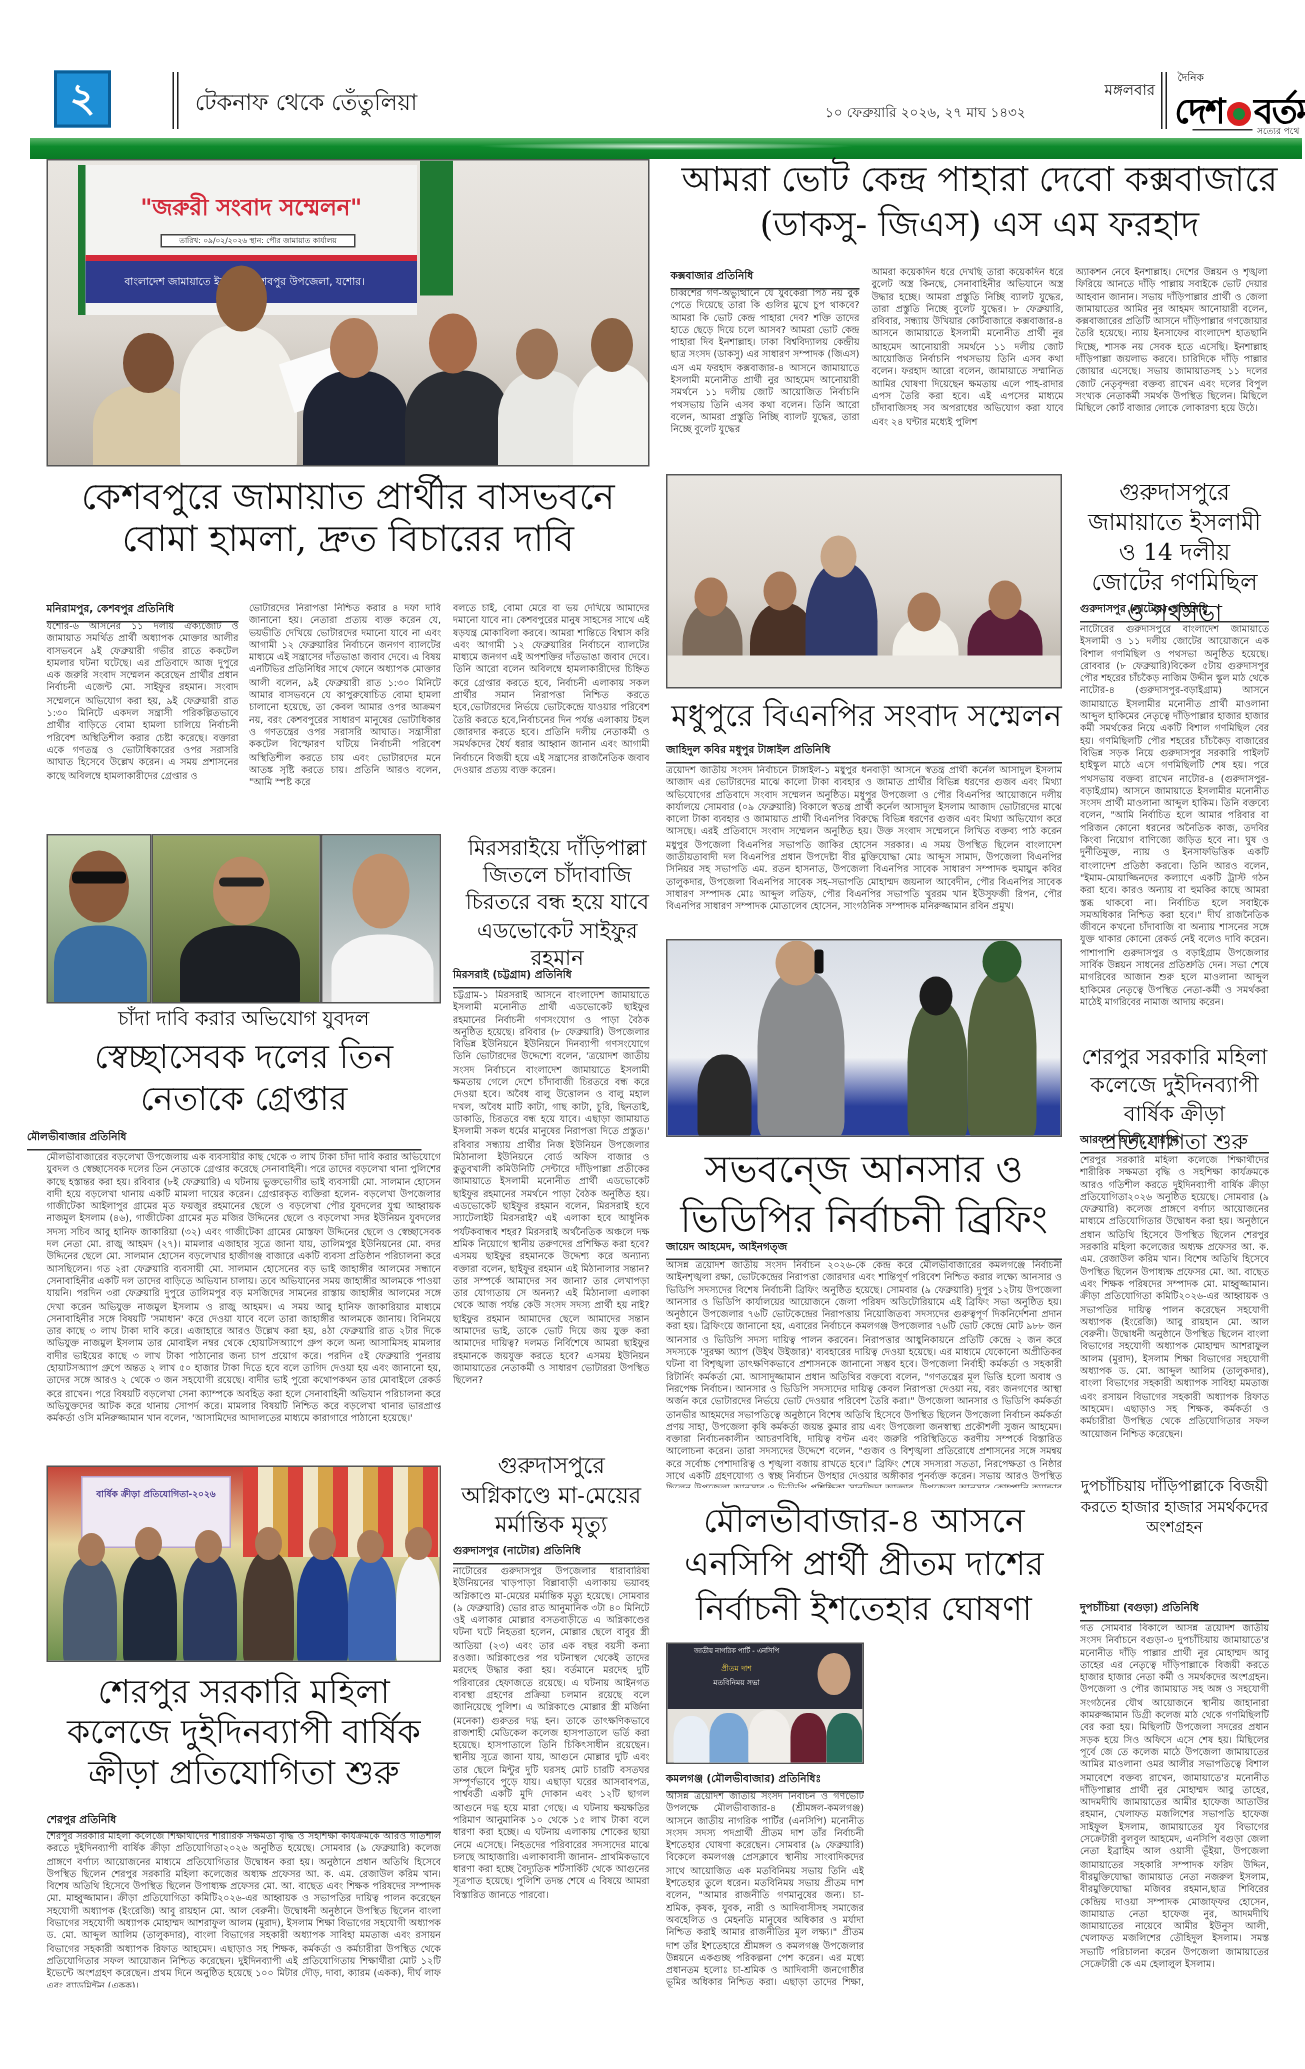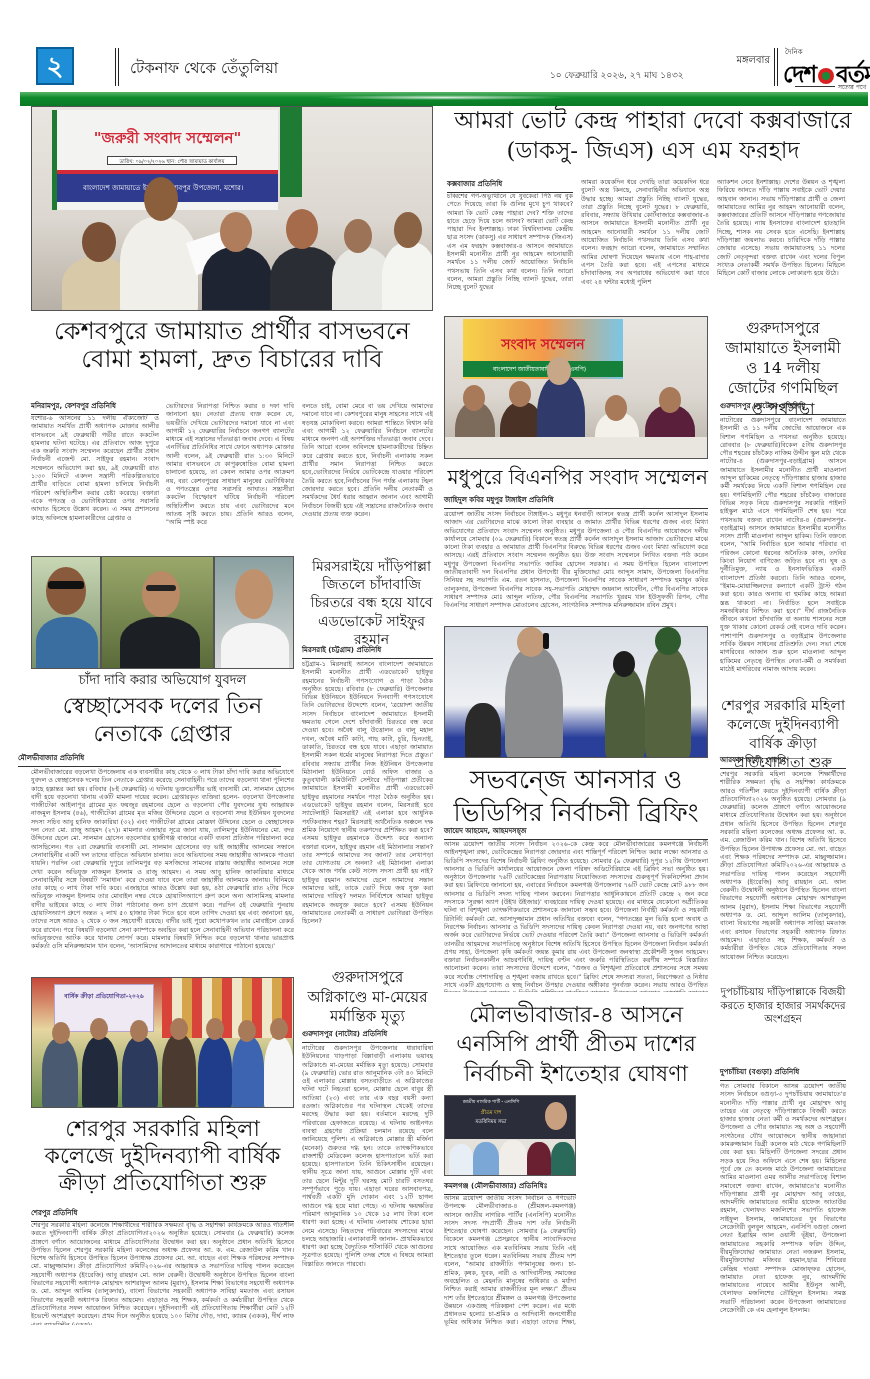--- a/index.html
+++ b/index.html
@@ -126,24 +126,20 @@
 <div class="byline" style="left:31px;top:1207px;width:263px;">শেরপুর প্রতিনিধি</div>
 <div class="body" style="left:31px;top:1221px;width:263px;height:104px;">শেরপুর সরকারি মহিলা কলেজে শিক্ষার্থীদের শারীরিক সক্ষমতা বৃদ্ধি ও সহশিক্ষা কার্যক্রমকে আরও গতিশীল করতে দুইদিনব্যাপী বার্ষিক ক্রীড়া প্রতিযোগিতা২০২৬ অনুষ্ঠিত হয়েছে। সোমবার (৯ ফেব্রুয়ারি) কলেজ প্রাঙ্গণে বর্ণাঢ্য আয়োজনের মাধ্যমে প্রতিযোগিতার উদ্বোধন করা হয়। অনুষ্ঠানে প্রধান অতিথি হিসেবে উপস্থিত ছিলেন শেরপুর সরকারি মহিলা কলেজের অধ্যক্ষ প্রফেসর আ. ক. এম. রেজাউল করিম খান। বিশেষ অতিথি হিসেবে উপস্থিত ছিলেন উপাধ্যক্ষ প্রফেসর মো. আ. বাছেত এবং শিক্ষক পরিষদের সম্পাদক মো. মাহ্বুজ্জামান। ক্রীড়া প্রতিযোগিতা কমিটি২০২৬-এর আহ্বায়ক ও সভাপতির দায়িত্ব পালন করেছেন সহযোগী অধ্যাপক (ইংরেজি) আবু রায়হান মো. আল বেরুনী। উদ্বোধনী অনুষ্ঠানে উপস্থিত ছিলেন বাংলা বিভাগের সহযোগী অধ্যাপক মোহাম্মদ আশরাফুল আলম (মুরাদ), ইসলাম শিক্ষা বিভাগের সহযোগী অধ্যাপক ড. মো. আব্দুল আলিম (তালুকদার), বাংলা বিভাগের সহকারী অধ্যাপক সাবিহা মমতাজ এবং রসায়ন বিভাগের সহকারী অধ্যাপক রিফাত আহমেদ। এছাড়াও সহ শিক্ষক, কর্মকর্তা ও কর্মচারীরা উপস্থিত থেকে প্রতিযোগিতার সফল আয়োজন নিশ্চিত করেছেন। দুইদিনব্যাপী এই প্রতিযোগিতায় শিক্ষার্থীরা মোট ১২টি ইভেন্টে অংশগ্রহণ করেছেন। প্রথম দিনে অনুষ্ঠিত হয়েছে ১০০ মিটার দৌড়, দাবা, ক্যারম (একক), দীর্ঘ লাফ এবং ব্যাডমিন্টন (একক)।</div>
 
 <div class="hl" style="left:444px;top:106px;width:418px;font-size:23px;line-height:1.3;">আমরা ভোট কেন্দ্র পাহারা দেবো কক্সবাজারে (ডাকসু- জিএস) এস এম ফরহাদ</div>
 <div class="byline" style="left:447px;top:178px;width:126px;">কক্সবাজার প্রতিনিধি</div>
 <div class="body" style="left:447px;top:192px;width:126px;height:112px;">চব্বিশের গণ-অভ্যুত্থানে যে যুবকেরা পিঠ নয় বুক পেতে দিয়েছে তারা কি গুলির মুখে চুপ থাকবে? আমরা কি ভোট কেন্দ্র পাহারা দেব? শক্তি তাদের হাতে ছেড়ে দিয়ে চলে আসব? আমরা ভোট কেন্দ্র পাহারা দিব ইনশাল্লাহ। ঢাকা বিশ্ববিদ্যালয় কেন্দ্রীয় ছাত্র সংসদ (ডাকসু) এর সাধারণ সম্পাদক (জিএস) এস এম ফরহাদ কক্সবাজার-৪ আসনে জামায়াতে ইসলামী মনোনীত প্রার্থী নুর আহমেদ আনোয়ারী সমর্থনে ১১ দলীয় জোট আয়োজিত নির্বাচনি পথসভায় তিনি এসব কথা বলেন। তিনি আরো বলেন, আমরা প্রস্তুতি নিচ্ছি ব্যালট যুদ্ধের, তারা নিচ্ছে বুলেট যুদ্ধের</div>
 <div class="body" style="left:581px;top:178px;width:128px;height:126px;">আমরা কয়েকদিন ধরে দেখছি তারা কয়েকদিন ধরে বুলেট অস্ত্র কিনছে, সেনাবাহিনীর অভিযানে অস্ত্র উদ্ধার হচ্ছে। আমরা প্রস্তুতি নিচ্ছি ব্যালট যুদ্ধের, তারা প্রস্তুতি নিচ্ছে বুলেট যুদ্ধের। ৮ ফেব্রুয়ারি, রবিবার, সন্ধ্যায় উখিয়ার কোর্টবাজারে কক্সবাজার-৪ আসনে জামায়াতে ইসলামী মনোনীত প্রার্থী নুর আহমেদ আনোয়ারী সমর্থনে ১১ দলীয় জোট আয়োজিত নির্বাচনি পথসভায় তিনি এসব কথা বলেন। ফরহাদ আরো বলেন, জামায়াতে সম্মানিত আমির ঘোষণা দিয়েছেন ক্ষমতায় এলে পাহ-রাদার এপস তৈরি করা হবে। এই এপসের মাধ্যমে চাঁদাবাজিসহ সব অপরাধের অভিযোগ করা যাবে এবং ২৪ ঘন্টার মধ্যেই পুলিশ</div>
 <div class="body" style="left:717px;top:178px;width:128px;height:126px;">অ্যাকশন নেবে ইনশাল্লাহ। দেশের উন্নয়ন ও শৃঙ্খলা ফিরিয়ে আনতে দাঁড়ি পাল্লায় সবাইকে ভোট দেয়ার আহবান জানান। সভায় দাঁড়িপাল্লার প্রার্থী ও জেলা জামায়াতের আমির নুর আহমদ আনোয়ারী বলেন, কক্সবাজারের প্রতিটি আসনে দাঁড়িপাল্লার গণজোয়ার তৈরি হয়েছে। ন্যায় ইনসাফের বাংলাদেশ হাতছানি দিচ্ছে, শাসক নয় সেবক হতে এসেছি। ইনশাল্লাহ দাঁড়িপাল্লা জয়লাভ করবে। চারিদিকে দাঁড়ি পাল্লার জোয়ার এসেছে। সভায় জামায়াতসহ ১১ দলের জোট নেতৃবৃন্দরা বক্তব্য রাখেন এবং দলের বিপুল সংখ্যক নেতাকর্মী সমর্থক উপস্থিত ছিলেন। মিছিলে মিছিলে কোর্ট বাজার লোকে লোকারণ্য হয়ে উঠে।</div>
 
 <div class="photo ph-wall" style="left:444px;top:316px;width:264px;height:143px;">
-  <div style="position:absolute;left:18px;top:2px;width:160px;height:60px;background:linear-gradient(90deg,#f6d34a,#f39a4a 50%,#7ac6e6);">
-    <div style="position:absolute;left:0;top:14px;width:100%;text-align:center;color:#d3152c;font-size:14px;font-weight:bold;font-family:'DejaVu Serif',serif;">সংবাদ সম্মেলন</div>
-    <div style="position:absolute;left:0;top:42px;width:100%;height:16px;background:#15803a;color:#fff;font-size:6px;line-height:16px;padding-left:30px;white-space:nowrap;overflow:hidden;">বাংলাদেশ জাতীয়তাবাদী দল (বিএনপি)</div>
-  </div>
   <div class="person" style="left:10px;top:85px;width:40px;height:60px;background:#7c6a5a;"></div>
   <div class="head" style="left:18px;top:68px;width:22px;height:26px;"></div>
   <div class="person" style="left:55px;top:85px;width:44px;height:60px;background:#4a3226;"></div>
   <div class="head" style="left:64px;top:64px;width:22px;height:26px;"></div>
   <div class="person" style="left:92px;top:58px;width:48px;height:87px;background:#303a6b;"></div>
   <div class="head" style="left:102px;top:40px;width:24px;height:28px;background:#c8a688;"></div>
   <div class="person" style="left:150px;top:95px;width:44px;height:50px;background:#f3f1ea;"></div>
   <div class="head" style="left:160px;top:78px;width:22px;height:26px;"></div>
   <div class="person" style="left:200px;top:88px;width:50px;height:57px;background:#5a1f3a;"></div>
   <div class="head" style="left:214px;top:70px;width:22px;height:26px;"></div>
@@ -157,21 +153,21 @@
   <div class="person" style="left:60px;top:20px;width:58px;height:112px;background:#8a8c8e;"></div>
   <div class="head" style="left:72px;top:0px;width:28px;height:30px;background:#c29a78;"></div>
   <div style="position:absolute;left:98px;top:6px;width:6px;height:16px;background:#111;border-radius:2px;"></div>
   <div class="person" style="left:160px;top:40px;width:40px;height:92px;background:#4e5d3c;"></div>
   <div class="head" style="left:168px;top:24px;width:22px;height:26px;background:#1c1c1c;"></div>
   <div class="person" style="left:200px;top:20px;width:46px;height:112px;background:#55633e;"></div>
   <div class="head" style="left:210px;top:0px;width:26px;height:28px;background:#2e5a2e;"></div>
   <div class="person" style="left:20px;top:76px;width:36px;height:56px;background:#2a2a2a;"></div>
 </div>
 <div class="hl" style="left:444px;top:764px;width:264px;font-size:25px;line-height:1.3;">সভবন্জে আনসার ও ভিডিপির নির্বাচনী ব্রিফিং</div>
-<div class="byline" style="left:444px;top:825px;width:264px;">জায়েদ আহমেদ, আহমদসহ্জ</div>
+<div class="byline" style="left:444px;top:825px;width:264px;">জায়েদ আহমেদ, আইনগত্জ</div>
 <div class="body" style="left:444px;top:840px;width:264px;height:152px;">আসন্ন ত্রয়োদশ জাতীয় সংসদ নির্বাচন ২০২৬-কে কেন্দ্র করে মৌলভীবাজারের কমলগঞ্জে নির্বাচনী আইনশৃঙ্খলা রক্ষা, ভোটকেন্দ্রের নিরাপত্তা জোরদার এবং শান্তিপূর্ণ পরিবেশ নিশ্চিত করার লক্ষ্যে আনসার ও ভিডিপি সদস্যদের বিশেষ নির্বাচনী ব্রিফিং অনুষ্ঠিত হয়েছে। সোমবার (৯ ফেব্রুয়ারি) দুপুর ১২টায় উপজেলা আনসার ও ভিডিপি কার্যালয়ের আয়োজনে জেলা পরিষদ অডিটোরিয়ামে এই ব্রিফিং সভা অনুষ্ঠিত হয়। অনুষ্ঠানে উপজেলার ৭৬টি ভোটকেন্দ্রের নিরাপত্তায় নিয়োজিতব্য সদস্যদের গুরুত্বপূর্ণ দিকনির্দেশনা প্রদান করা হয়। ব্রিফিংয়ে জানানো হয়, এবারের নির্বাচনে কমলগঞ্জ উপজেলার ৭৬টি ভোট কেন্দ্রে মোট ৯৮৮ জন আনসার ও ভিডিপি সদস্য দায়িত্ব পালন করবেন। নিরাপত্তার আধুনিকায়নে প্রতিটি কেন্দ্রে ২ জন করে সদস্যকে 'সুরক্ষা অ্যাপ (উইথ উইজার)' ব্যবহারের দায়িত্ব দেওয়া হয়েছে। এর মাধ্যমে যেকোনো অপ্রীতিকর ঘটনা বা বিশৃঙ্খলা তাৎক্ষণিকভাবে প্রশাসনকে জানানো সম্ভব হবে। উপজেলা নির্বাহী কর্মকর্তা ও সহকারী রিটার্নিং কর্মকর্তা মো. আসাদুজ্জামান প্রধান অতিথির বক্তব্যে বলেন, "গণতন্ত্রের মূল ভিত্তি হলো অবাধ ও নিরপেক্ষ নির্বাচন। আনসার ও ভিডিপি সদস্যদের দায়িত্ব কেবল নিরাপত্তা দেওয়া নয়, বরং জনগণের আস্থা অর্জন করে ভোটারদের নির্ভয়ে ভোট দেওয়ার পরিবেশ তৈরি করা।" উপজেলা আনসার ও ভিডিপি কর্মকর্তা তানভীর আহমদের সভাপতিত্বে অনুষ্ঠানে বিশেষ অতিথি হিসেবে উপস্থিত ছিলেন উপজেলা নির্বাচন কর্মকর্তা প্রণয় সাহা, উপজেলা কৃষি কর্মকর্তা জয়ন্ত কুমার রায় এবং উপজেলা জনস্বাস্থ্য প্রকৌশলী সুজন আহমেদ। বক্তারা নির্বাচনকালীন আচরণবিধি, দায়িত্ব বণ্টন এবং জরুরি পরিস্থিতিতে করণীয় সম্পর্কে বিস্তারিত আলোচনা করেন। তারা সদস্যদের উদ্দেশে বলেন, "গুজব ও বিশৃঙ্খলা প্রতিরোধে প্রশাসনের সঙ্গে সমন্বয় করে সর্বোচ্চ পেশাদারিত্ব ও শৃঙ্খলা বজায় রাখতে হবে।" ব্রিফিং শেষে সদস্যরা সততা, নিরপেক্ষতা ও নিষ্ঠার সাথে একটি গ্রহণযোগ্য ও স্বচ্ছ নির্বাচন উপহার দেওয়ার অঙ্গীকার পুনর্ব্যক্ত করেন। সভায় আরও উপস্থিত ছিলেন উপজেলা আনসার ও ভিডিপি প্রশিক্ষিকা সানজিদা আক্তার, উপজেলা আনসার কোম্পানি কমান্ডার শাহ আব্দুল জলিলসহ ইউনিয়ন ও ওয়ার্ড পর্যায়ের দলনেতা-নেত্রীবৃন্দ।</div>
 
 <div class="hl" style="left:444px;top:1000px;width:264px;font-size:22px;line-height:1.33;">মৌলভীবাজার-৪ আসনে এনসিপি প্রার্থী প্রীতম দাশের নির্বাচনী ইশতেহার ঘোষণা</div>
 <div class="photo" style="left:444px;top:1095px;width:132px;height:81px;background:linear-gradient(180deg,#2b2d3a 0%,#2b2d3a 55%,#e5e2dc 55%);">
   <div style="position:absolute;left:6px;top:3px;width:80px;text-align:center;color:#fff;font-size:4.5px;line-height:6px;">জাতীয় নাগরিক পার্টি - এনসিপি</div>
   <div style="position:absolute;left:6px;top:13px;width:80px;text-align:center;color:#f3d34a;font-size:5px;">প্রীতম দাশ</div>
   <div style="position:absolute;left:6px;top:22px;width:80px;text-align:center;color:#fff;font-size:5px;">মতবিনিময় সভা</div>
   <div class="head" style="left:100px;top:6px;width:22px;height:28px;background:#c8a080;"></div>
   <div class="person" style="left:4px;top:48px;width:24px;height:33px;background:#e8eef5;"></div>
   <div class="person" style="left:28px;top:46px;width:26px;height:35px;background:#7aa7d6;"></div>

